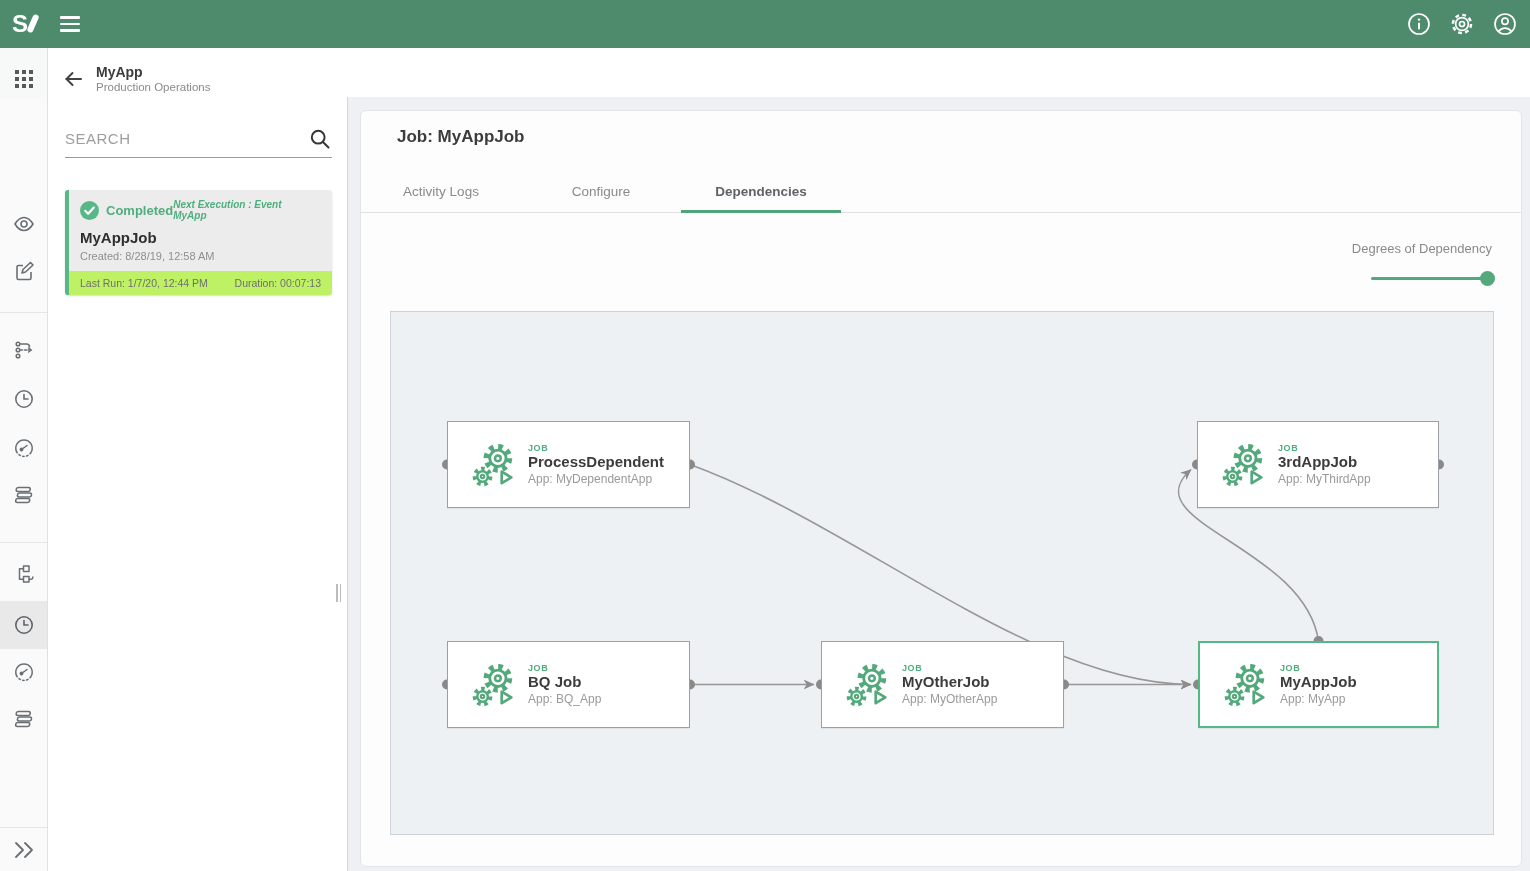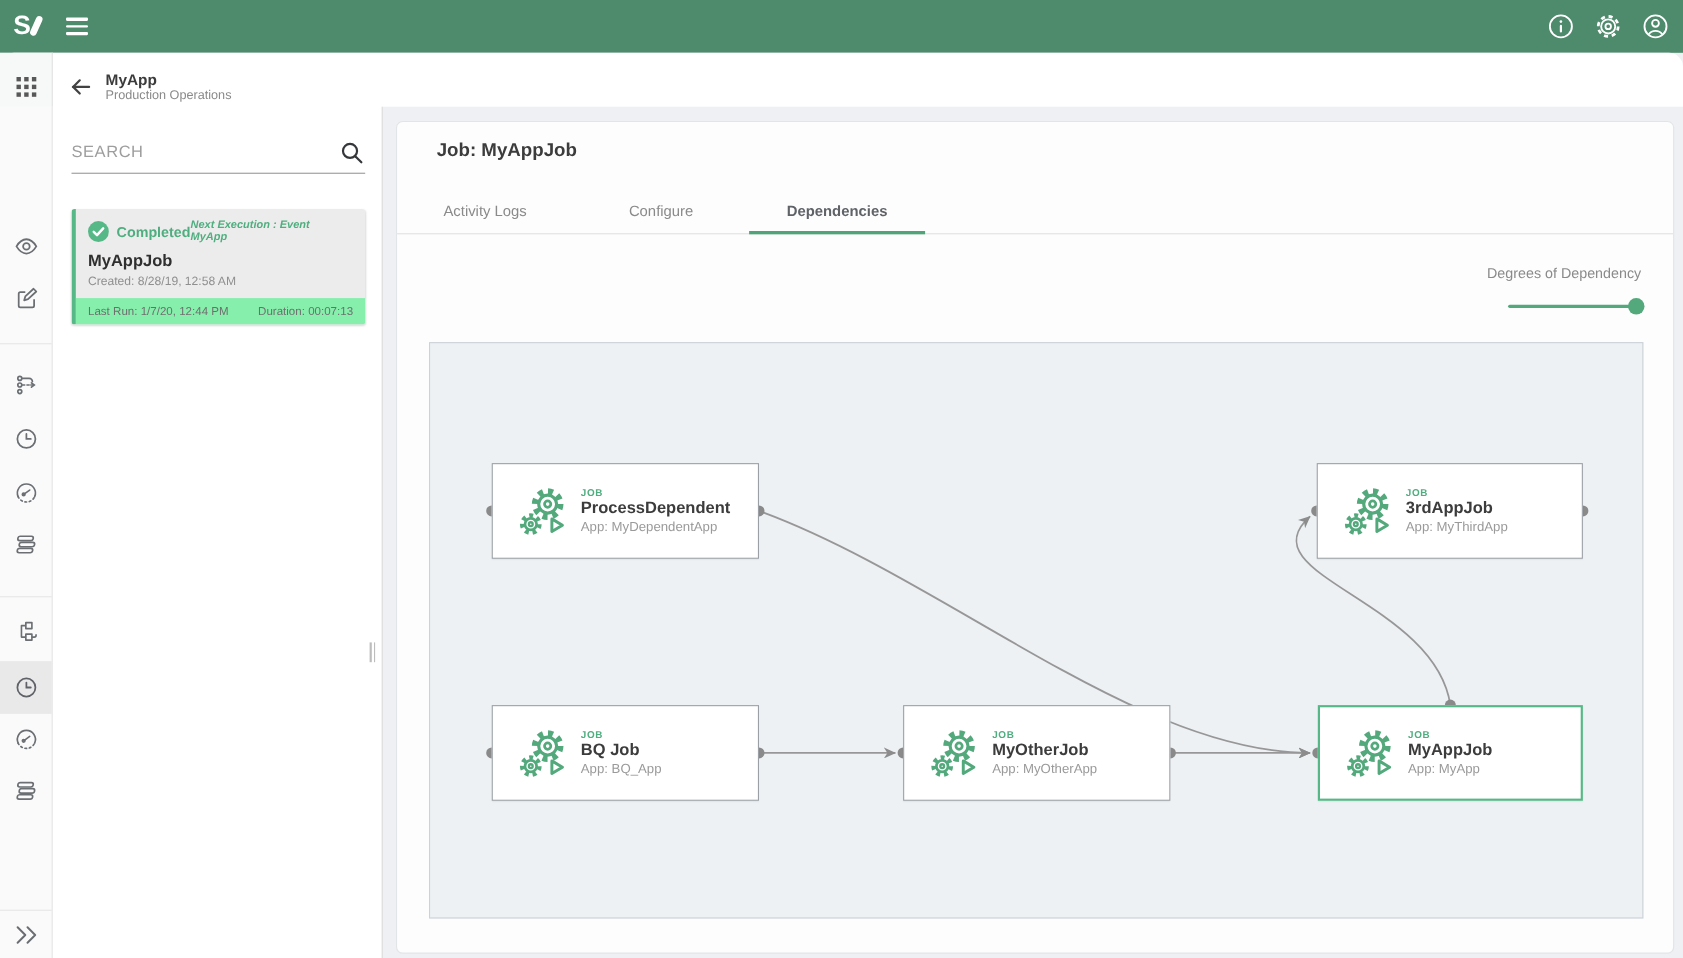--- a/index.html
+++ b/index.html
@@ -10,21 +10,21 @@
   .topbar { position:absolute; left:0; top:0; width:1530px; height:48px; background:#4e8a6c; display:flex; align-items:center; }
   .logo { display:flex; align-items:center; margin-left:12px; height:48px; }
   .logo-s { color:#fff; font-size:24px; font-weight:bold; letter-spacing:-1px; }
   .logo-slash { width:6px; height:19px; background:#fff; border-radius:3px; transform:rotate(24deg); margin-left:3px; margin-top:-2px; }
   .hamburger { margin-left:24px; width:24px; height:24px; display:flex; flex-direction:column; justify-content:center; gap:4px; cursor:pointer; }
   .hamburger span { display:block; width:20px; height:2.4px; background:#fff; border-radius:1px; }
   .topbar-right { margin-left:auto; display:flex; align-items:center; gap:17px; padding-right:12px; }
   .topbar-right svg { display:block; cursor:pointer; }
 
   
-  .subheader { position:absolute; left:0; top:48px; width:1530px; height:63px; background:#fff; border-bottom:1px solid #e1e1e1; display:flex; align-items:center;border-radius:13px; }
+  .subheader { position:absolute; left:0; top:48px; width:1530px; height:63px; background:#fff; border-bottom:1px solid #e1e1e1; display:flex; align-items:center; }
   .railtop { width:48px; height:100%; background:#f7f8f8; border-right:1px solid #e1e1e1; display:flex; align-items:center; justify-content:center; flex:0 0 48px; }
   .back-arrow { margin-left:14px; cursor:pointer; display:flex; align-items:center; }
   .sub-titles { margin-left:12px; }
   .sub-title { font-size:14px; font-weight:bold; color:#3c3c3c; line-height:16px; }
   .sub-subtitle { font-size:11.5px; color:#8a8a8a; line-height:14px; }
 
   
   .rail { position:absolute; left:0; top:97px; width:48px; height:774px; background:#fafafa; border-right:1px solid #e1e1e1; }
   .rail-item { position:absolute; left:0; width:47px; height:48px; display:flex; align-items:center; justify-content:center; cursor:pointer; }
   .rail-item.selected { background:#e9e9e9; }
@@ -36,21 +36,21 @@
   .search-row { position:absolute; left:17px; top:23px; width:267px; border-bottom:1px solid #9a9a9a; height:38px; display:flex; align-items:center; }
   .search-input { flex:1; border:none; outline:none; font-size:15px; letter-spacing:0.5px; color:#1d4ed8; background:transparent; font-family:"Liberation Sans",sans-serif; }
   .search-input::placeholder { color:#9e9e9e; }
   .search-icon { cursor:pointer; }
   .job-card { position:absolute; left:17px; top:93px; width:267px; background:#ececec; border-left:4px solid #57b887; border-radius:3px; box-shadow:0 1px 2px rgba(0,0,0,.15); cursor:pointer; overflow:hidden; }
   .jc-top { padding:9px 28px 0 11px; display:flex; align-items:center; }
   .jc-status { display:flex; align-items:center; gap:7px; font-size:13px; font-weight:bold; color:#4fae7f; }
   .jc-next { margin-left:auto; font-size:10px; font-style:italic; font-weight:bold; color:#4fae7f; }
   .jc-title { padding:8px 11px 0 11px; font-size:15px; font-weight:bold; color:#2f2f2f; }
   .jc-created { padding:4px 11px 9px 11px; font-size:11px; color:#8f8f8f; }
-  .jc-footer { background:#86efac; padding:6px 11px; display:flex; justify-content:space-between; font-size:10.5px; color:#6f6f6f;gap:16px; }
+  .jc-footer { background:#bef264; padding:6px 11px; display:flex; justify-content:space-between; font-size:10.5px; color:#6f6f6f;gap:16px; }
   .resize-handle { position:absolute; right:3px; top:487px; width:8px; height:18px; display:flex; gap:2px; cursor:col-resize; }
   .resize-handle i { width:1.5px; height:18px; background:#bdbdbd; display:block; }
 
   
   .main { position:absolute; left:348px; top:97px; width:1182px; height:774px; background:#eef0f3; }
   .card { position:absolute; left:12px; top:13px; width:1162px; height:757px; background:#fdfdfd; border:1px solid #e2e5e8; border-radius:6px; }
   .card-title { position:absolute; left:36px; top:16px; font-size:17px; font-weight:bold; color:#3c3c3c; }
   .tabs { position:absolute; left:0; top:60px; width:100%; height:42px; border-bottom:1px solid #e1e1e1; display:flex; }
   .tab { width:160px; height:100%; display:flex; align-items:center; justify-content:center; font-size:13.5px; color:#8a8a8a; cursor:pointer; position:relative; }
   .tab.active { color:#5f6368; font-weight:bold; }

